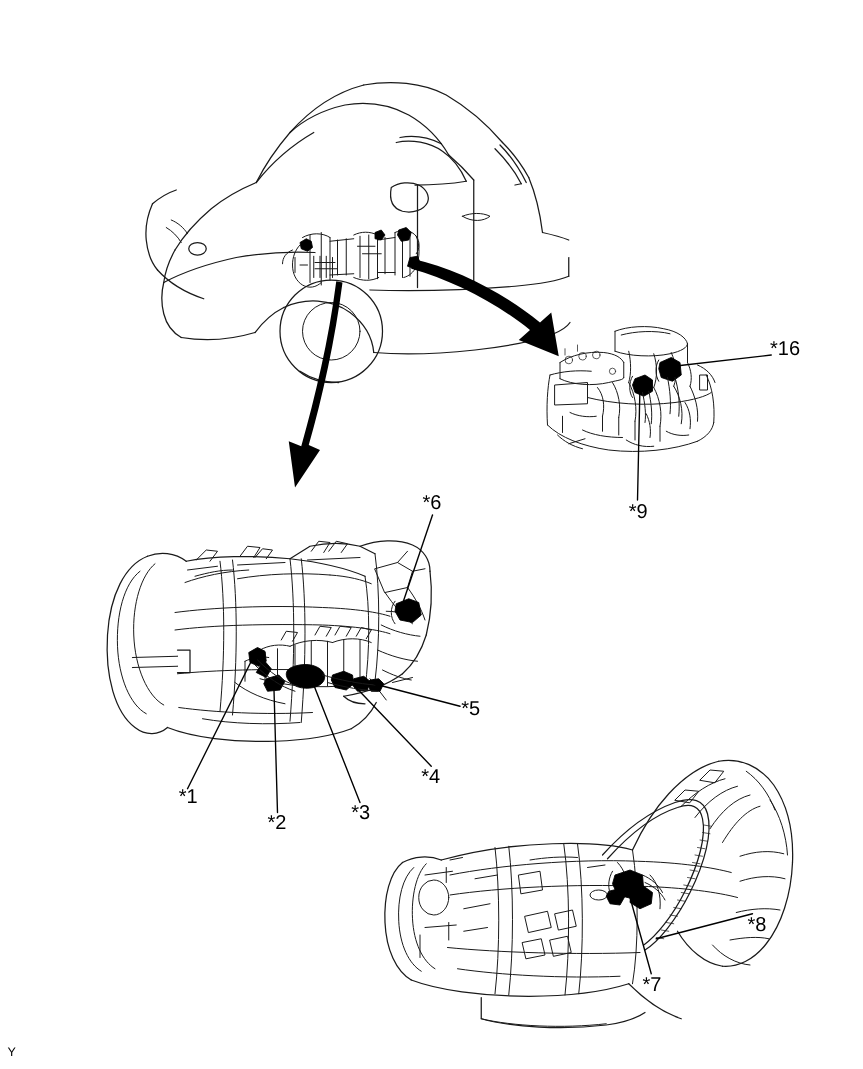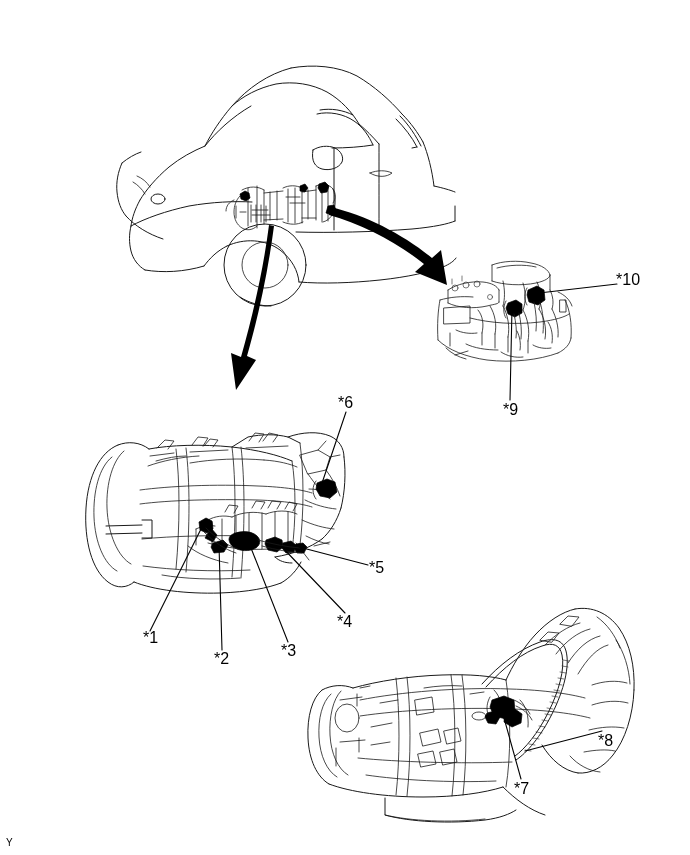--- a/index.html
+++ b/index.html
@@ -491,17 +491,17 @@
 
   <div class="callout-text" style="left:143px; top:630px;">*1</div>
   <div class="callout-text" style="left:214px; top:651px;">*2</div>
   <div class="callout-text" style="left:281px; top:643px;">*3</div>
   <div class="callout-text" style="left:337px; top:614px;">*4</div>
   <div class="callout-text" style="left:369px; top:560px;">*5</div>
   <div class="callout-text" style="left:338px; top:395px;">*6</div>
   <div class="callout-text" style="left:514px; top:781px;">*7</div>
   <div class="callout-text" style="left:598px; top:733px;">*8</div>
   <div class="callout-text" style="left:503px; top:402px;">*9</div>
-  <div class="callout-text" style="left:616px; top:272px;">*10</div>
+  <div class="callout-text" style="left:616px; top:272px;">*16</div>
 
   <div class="page-mark" style="left:6px; top:838px;">Y</div>
 
 </div>
 
 </body></html>

